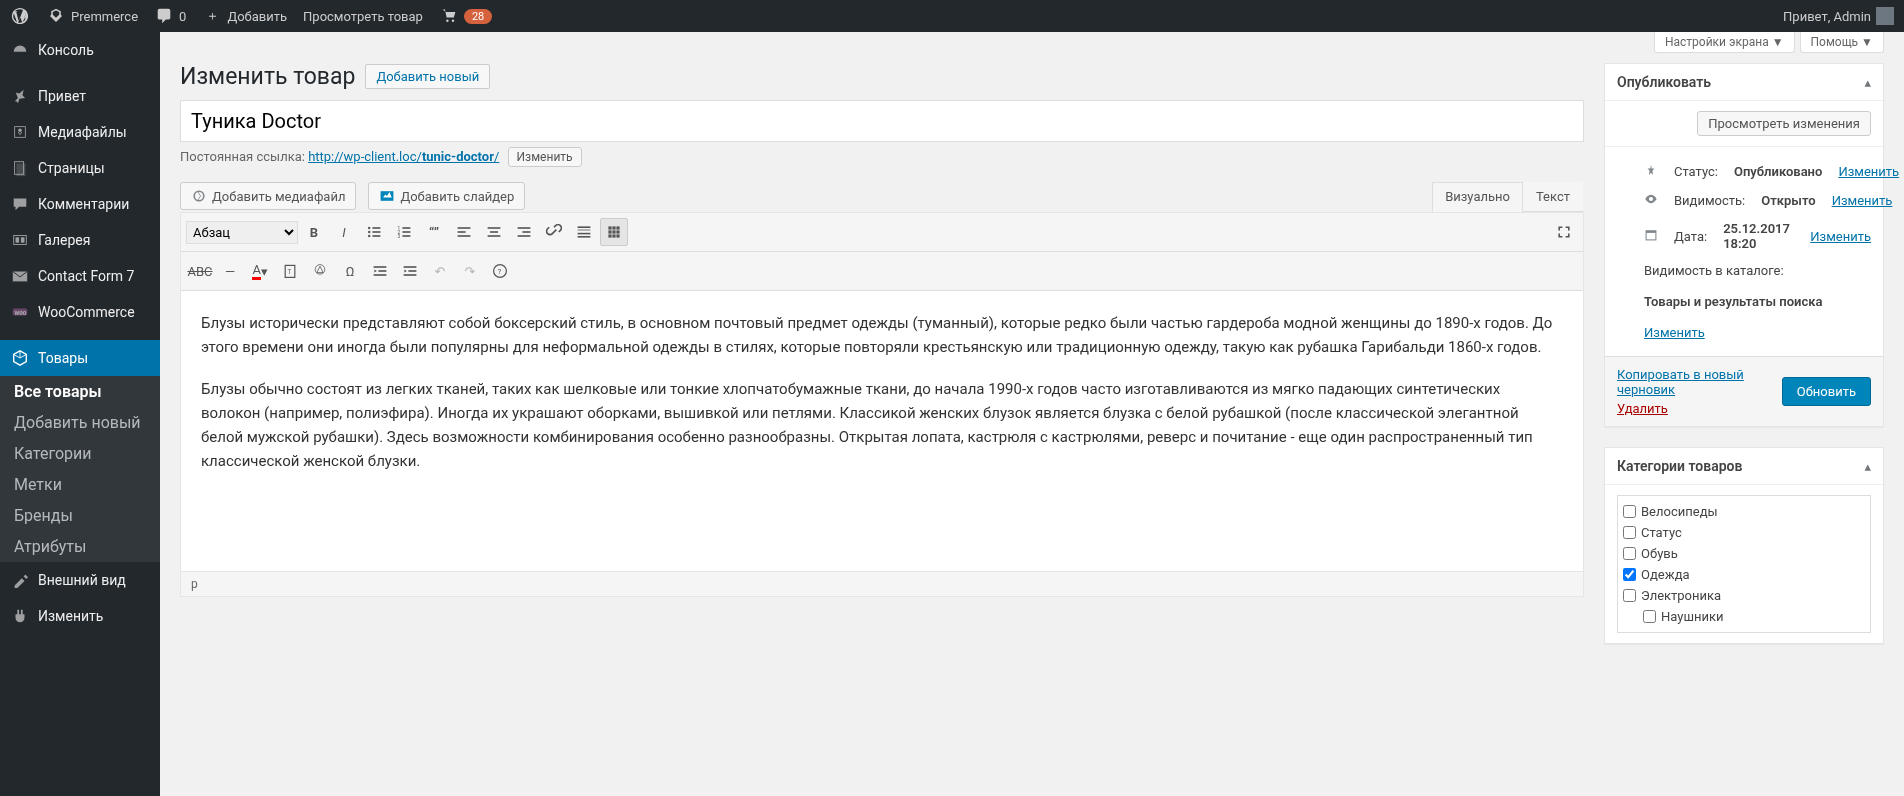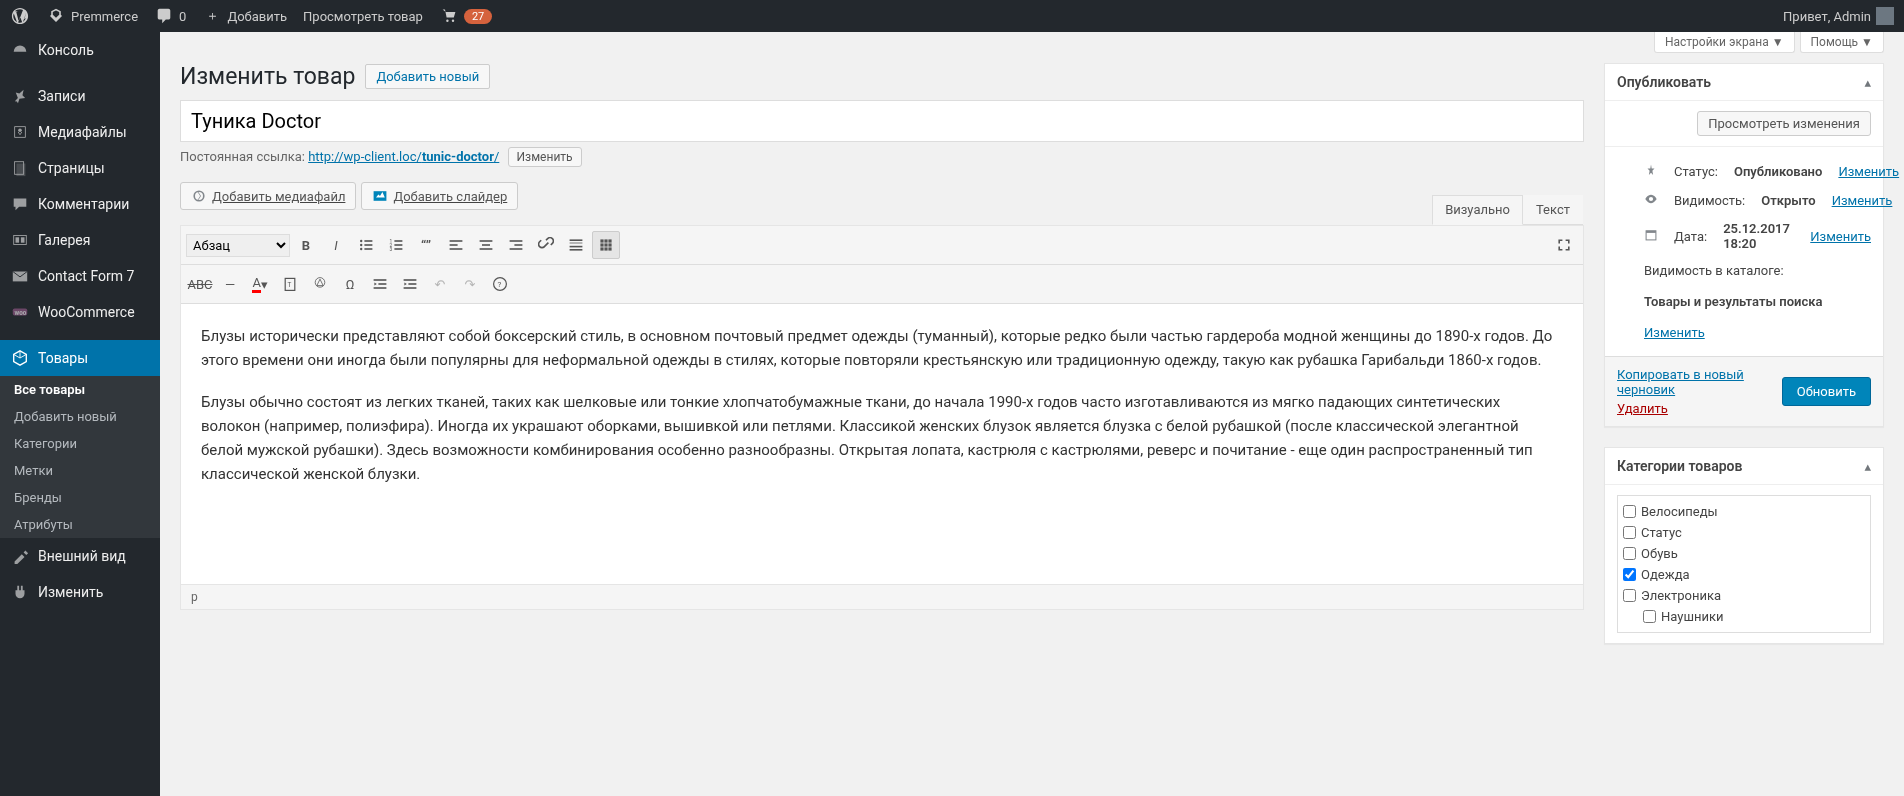--- a/index.html
+++ b/index.html
@@ -8,38 +8,38 @@
 .adminbar-left, .adminbar-right { display: flex; align-items: center; gap: 16px; }
 .adminbar a { color: #ccc; text-decoration: none; display: flex; align-items: center; gap: 5px; font-size: 13px; }
 .adminbar .badge { background: #d5623d; color: #fff; border-radius: 10px; padding: 1px 8px; font-size: 11px; }
 .adminbar .icon { width: 20px; height: 20px; display: flex; align-items: center; justify-content: center; }
 .sidebar { position: fixed; top: 32px; left: 0; width: 160px; background: #23282d; height: calc(100vh - 32px); color: #eee; }
 .sidebar-item { display: flex; align-items: center; gap: 8px; padding: 8px 10px; color: #eee; font-size: 14px; cursor: pointer; }
 .sidebar-item .icon { width: 20px; height: 20px; display: flex; align-items: center; justify-content: center; opacity: 0.6; }
 .sidebar-item.active { background: #0073aa; color: #fff; }
 .sidebar-item.active .icon { opacity: 1; }
 .sidebar-sub { background: #32373c; }
-.sidebar-sub-item { padding: 6px 10px 6px 14px; color: #b4b9be; font-size: 13px; cursor: pointer; }
+.sidebar-sub-item { padding: 6px 10px 6px 14px; color: #b4b9be; font-size: 16px; cursor: pointer; }
 .sidebar-sub-item.active { color: #fff; font-weight: 600; }
 .sidebar-arrow { position: absolute; right: -8px; width: 0; height: 0; border-top: 8px solid transparent; border-bottom: 8px solid transparent; border-right: 8px solid #f1f1f1; }
 .content { margin-left: 160px; padding: 0; }
 .screen-meta { display: flex; justify-content: flex-end; gap: 5px; padding: 0 20px; }
 .screen-meta-btn { background: #fff; border: 1px solid #ddd; border-top: none; padding: 3px 10px; font-size: 12px; color: #666; cursor: pointer; border-radius: 0 0 3px 3px; }
 .wrap { padding: 10px 20px; display: flex; gap: 20px; }
 .main { flex: 1; min-width: 0; }
 .side { width: 280px; }
 .heading { display: flex; align-items: center; gap: 10px; margin-bottom: 10px; }
 .heading h1 { font-size: 23px; font-weight: 400; color: #23282d; }
 .page-action { display: inline-block; border: 1px solid #ccc; padding: 4px 10px; font-size: 13px; color: #0073aa; text-decoration: none; border-radius: 2px; background: #f7f7f7; }
 .titlebox { width: 100%; padding: 8px 10px; font-size: 20px; border: 1px solid #ddd; background: #fff; margin-bottom: 5px; }
 .permalink { font-size: 13px; color: #666; margin-bottom: 15px; }
 .permalink a { color: #0073aa; text-decoration: underline; }
 .permalink .slug { font-weight: bold; }
 .sm-btn { display: inline-block; border: 1px solid #ccc; background: #f7f7f7; padding: 2px 8px; font-size: 12px; color: #555; border-radius: 3px; cursor: pointer; margin-left: 5px; }
-.media-row { display: flex; gap: 5px; margin-bottom: 15px; text-decoration: underline; }
+.media-row { display: flex; gap: 12px; margin-bottom: 2px; }
 .media-btn { border: 1px solid #ccc; background: #f7f7f7; padding: 5px 10px; font-size: 13px; color: #555; border-radius: 3px; cursor: pointer; display: flex; align-items: center; gap: 5px; }
 .editor-wrap { border: 1px solid #e5e5e5; background: #fff; }
 .editor-tabs { display: flex; justify-content: flex-end; background: #f5f5f5; border-bottom: 1px solid #ddd; }
 .editor-tab { padding: 6px 12px; font-size: 13px; color: #555; cursor: pointer; border: 1px solid transparent; }
 .editor-tab.active { background: #f5f5f5; border: 1px solid #ddd; border-bottom-color: #f5f5f5; margin-bottom: -1px; }
 .toolbar { background: #f5f5f5; padding: 5px; border-bottom: 1px solid #ddd; display: flex; align-items: center; gap: 2px; flex-wrap: wrap; }
 .toolbar select { padding: 2px; font-size: 13px; border: 1px solid #ddd; }
 .tb-btn { width: 28px; height: 28px; display: flex; align-items: center; justify-content: center; cursor: pointer; color: #555; border-radius: 2px; }
 .tb-btn.active { background: #e5e5e5; border: 1px solid #ccc; }
 .tb-expand { margin-left: auto; }
@@ -107,21 +107,21 @@
         <span>Просмотреть товар</span>
       </a>
     <a>
         <span class="icon">
           <svg viewBox="0 0 20 20" width="16" height="16">
             <path d="M2 2h3l2 10h9l2-7H6"></path>
             <circle cx="8" cy="16" r="1.5"></circle>
             <circle cx="15" cy="16" r="1.5"></circle>
           </svg>
         </span>
-        <span class="badge">27</span>
+        <span class="badge">28</span>
       </a>
   </div>
   <div class="adminbar-right">
     <a>
         <span>Привет, Admin</span>
         <span class="avatar"></span>
       </a>
   </div>
 </div>
 
@@ -135,21 +135,21 @@
         </span>
         <span>Консоль</span>
       </div>
       <div style="height: 10px;"></div>
       <div class="sidebar-item">
         <span class="icon">
           <svg width="18" height="18" viewBox="0 0 20 20">
             <path d="M10 2l2 6 4 1-5 4 1 5-2-1-2 1 1-5-5-4 4-1z" transform="rotate(30 10 10)"></path>
           </svg>
         </span>
-        <span>Записи</span>
+        <span>Привет</span>
       </div>
       <div class="sidebar-item">
         <span class="icon">
           <svg width="18" height="18" viewBox="0 0 20 20">
             <path d="M4 4h12v12H4z" fill="none" stroke="currentColor"></path>
             <circle cx="10" cy="8" r="2"></circle>
             <path d="M8 10l2 3 2-3" fill="none" stroke="currentColor"></path>
           </svg>
         </span>
         <span>Медиафайлы</span>
@@ -273,21 +273,21 @@
 
       <div style="position:relative;">
         <div class="editor-tabs" style="position:absolute; right:1px; top:-30px;">
           <div class="editor-tab active">Визуально</div>
           <div class="editor-tab">Текст</div>
         </div>
       </div>
 
       <div class="editor-wrap">
         <div class="toolbar">
-          <select style="width:104px"><option>Абзац</option></select>
+          <select style="width:112px"><option>Абзац</option></select>
           <div class="tb-btn">
               <b>B</b>
             </div>
           <div class="tb-btn">
               <i>I</i>
             </div>
           <div class="tb-btn">
               <svg width="16" height="16" viewBox="0 0 20 20">
                 <circle cx="4" cy="5" r="1.5"></circle>
                 <rect x="8" y="4" width="10" height="2"></rect>

